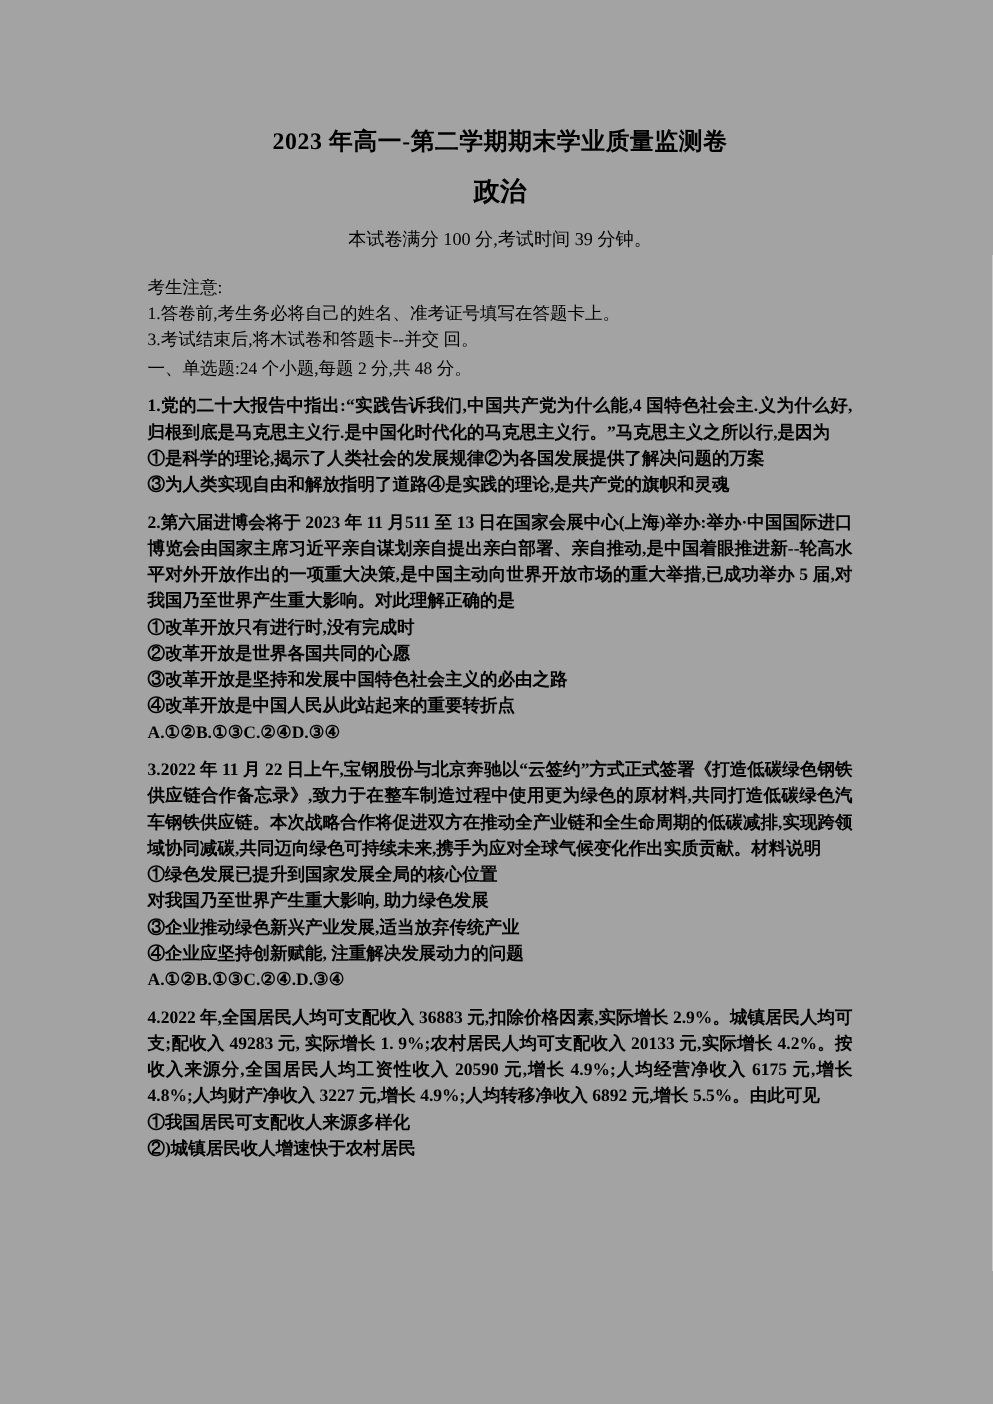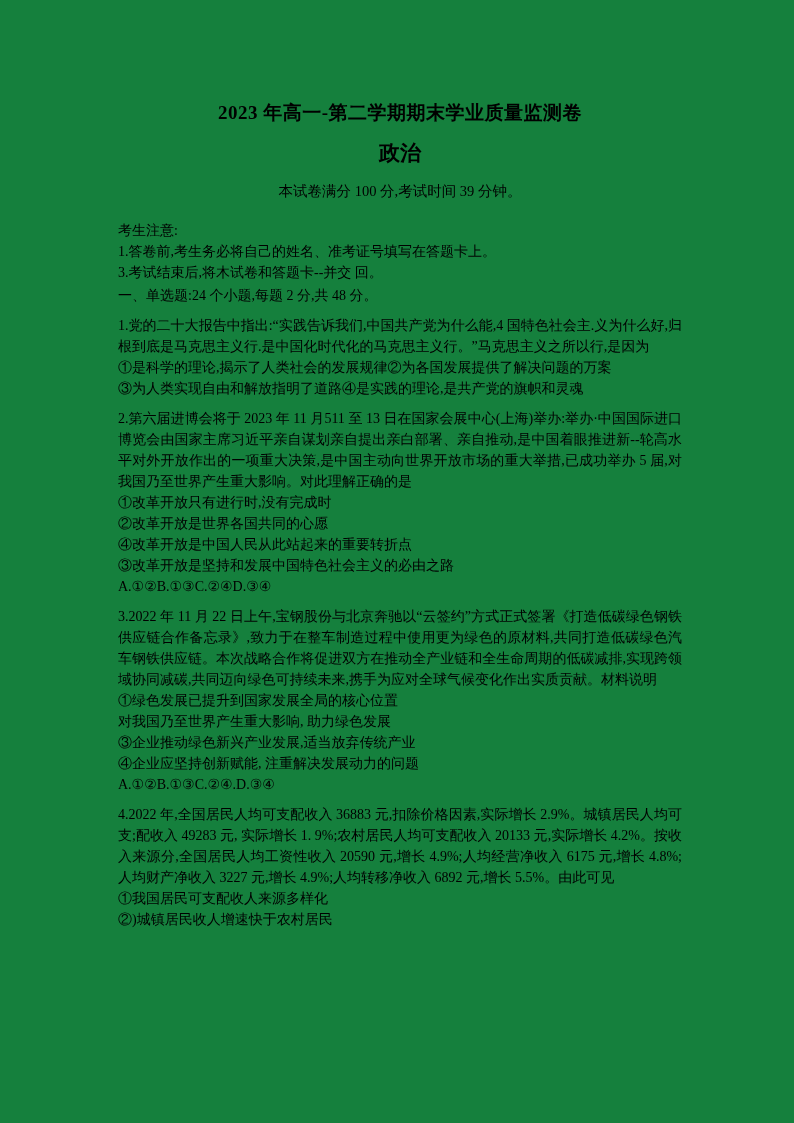--- a/index.html
+++ b/index.html
@@ -9,21 +9,21 @@
     height: 1123px;
     margin: 0 auto;
     font-family: "Liberation Serif", "DejaVu Serif", serif;
     color: #000000;
     overflow: hidden;
   }
   .page {
     width: 794px;
     height: 1123px;
     padding: 100px 112px 20px 118px;
-    background: #15803d;
+    background: #a3a3a3;
   }
   .title {
     text-align: center;
     font-size: 19px;
     font-weight: bold;
     letter-spacing: 0.5px;
   }
   .subject {
     text-align: center;
     font-size: 21px;
@@ -36,21 +36,21 @@
     margin-top: 15px;
   }
   .body-text {
     margin-top: 19px;
     font-size: 14px;
     line-height: 21px;
     text-align: justify;
     text-justify: inter-ideograph;
   }
   .line { margin: 0; }
-  .question { margin-top: 9px; }
+  .question { margin-top: 9px; font-weight: bold; }
   .section-header { margin-top: 2px; }
 </style>
 </head>
 <body>
 
 <div class="page">
 
   <h1 class="title">2023 年高一-第二学期期末学业质量监测卷</h1>
   <h2 class="subject">政治</h2>
   <p class="exam-info">本试卷满分 100 分,考试时间 39 分钟。</p>
@@ -66,22 +66,22 @@
     <div class="question">
       <p class="line">1.党的二十大报告中指出:“实践告诉我们,中国共产党为什么能,4 国特色社会主.义为什么好,归根到底是马克思主义行.是中国化时代化的马克思主义行。”马克思主义之所以行,是因为</p>
       <p class="line">①是科学的理论,揭示了人类社会的发展规律②为各国发展提供了解决问题的万案</p>
       <p class="line">③为人类实现自由和解放指明了道路④是实践的理论,是共产党的旗帜和灵魂</p>
     </div>
 
     <div class="question">
       <p class="line">2.第六届进博会将于 2023 年 11 月511 至 13 日在国家会展中心(上海)举办:举办·中国国际进口博览会由国家主席习近平亲自谋划亲自提出亲白部署、亲自推动,是中国着眼推进新--轮高水平对外开放作出的一项重大决策,是中国主动向世界开放市场的重大举措,已成功举办 5 届,对我国乃至世界产生重大影响。对此理解正确的是</p>
       <p class="line">①改革开放只有进行时,没有完成时</p>
       <p class="line">②改革开放是世界各国共同的心愿</p>
+      <p class="line">③改革开放是坚持和发展中国特色社会主义的必由之路</p>
       <p class="line">④改革开放是中国人民从此站起来的重要转折点</p>
-      <p class="line">③改革开放是坚持和发展中国特色社会主义的必由之路</p>
       <p class="line">A.①②B.①③C.②④D.③④</p>
     </div>
 
     <div class="question">
       <p class="line">3.2022 年 11 月 22 日上午,宝钢股份与北京奔驰以“云签约”方式正式签署《打造低碳绿色钢铁供应链合作备忘录》,致力于在整车制造过程中使用更为绿色的原材料,共同打造低碳绿色汽车钢铁供应链。本次战略合作将促进双方在推动全产业链和全生命周期的低碳减排,实现跨领域协同减碳,共同迈向绿色可持续未来,携手为应对全球气候变化作出实质贡献。材料说明</p>
       <p class="line">①绿色发展已提升到国家发展全局的核心位置</p>
       <p class="line">对我国乃至世界产生重大影响, 助力绿色发展</p>
       <p class="line">③企业推动绿色新兴产业发展,适当放弃传统产业</p>
       <p class="line">④企业应坚持创新赋能, 注重解决发展动力的问题</p>
       <p class="line">A.①②B.①③C.②④.D.③④</p>

